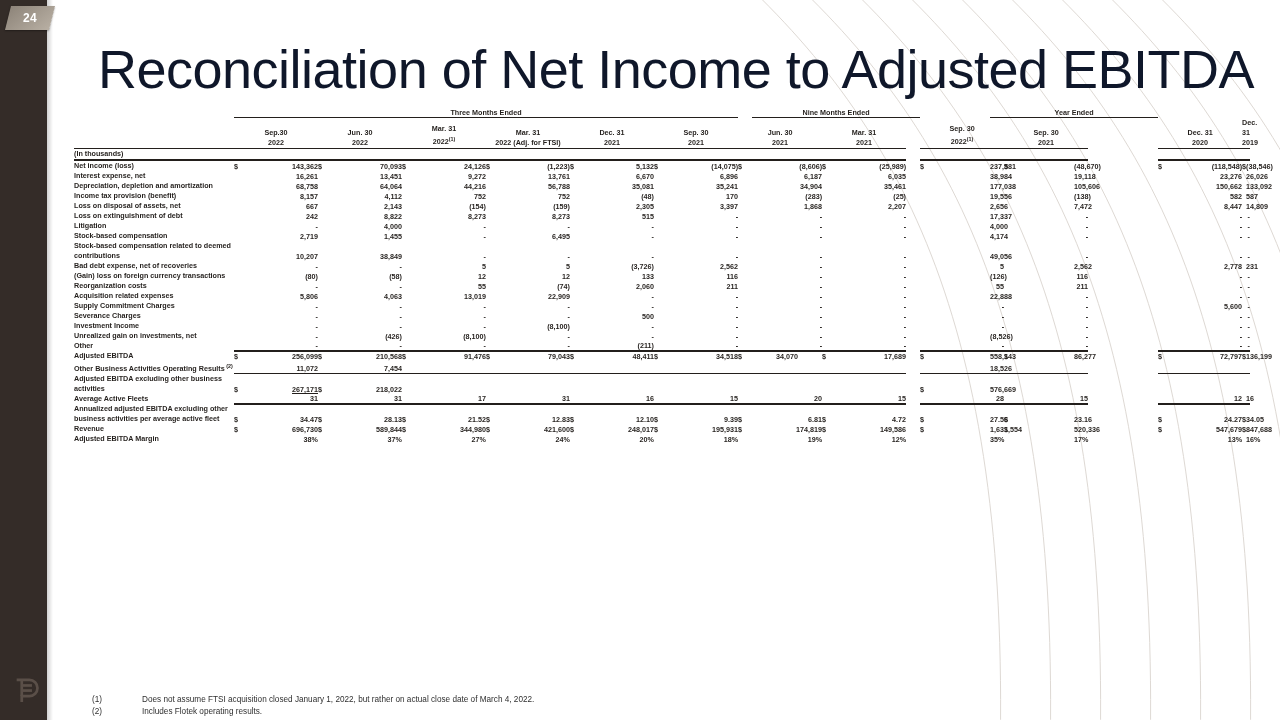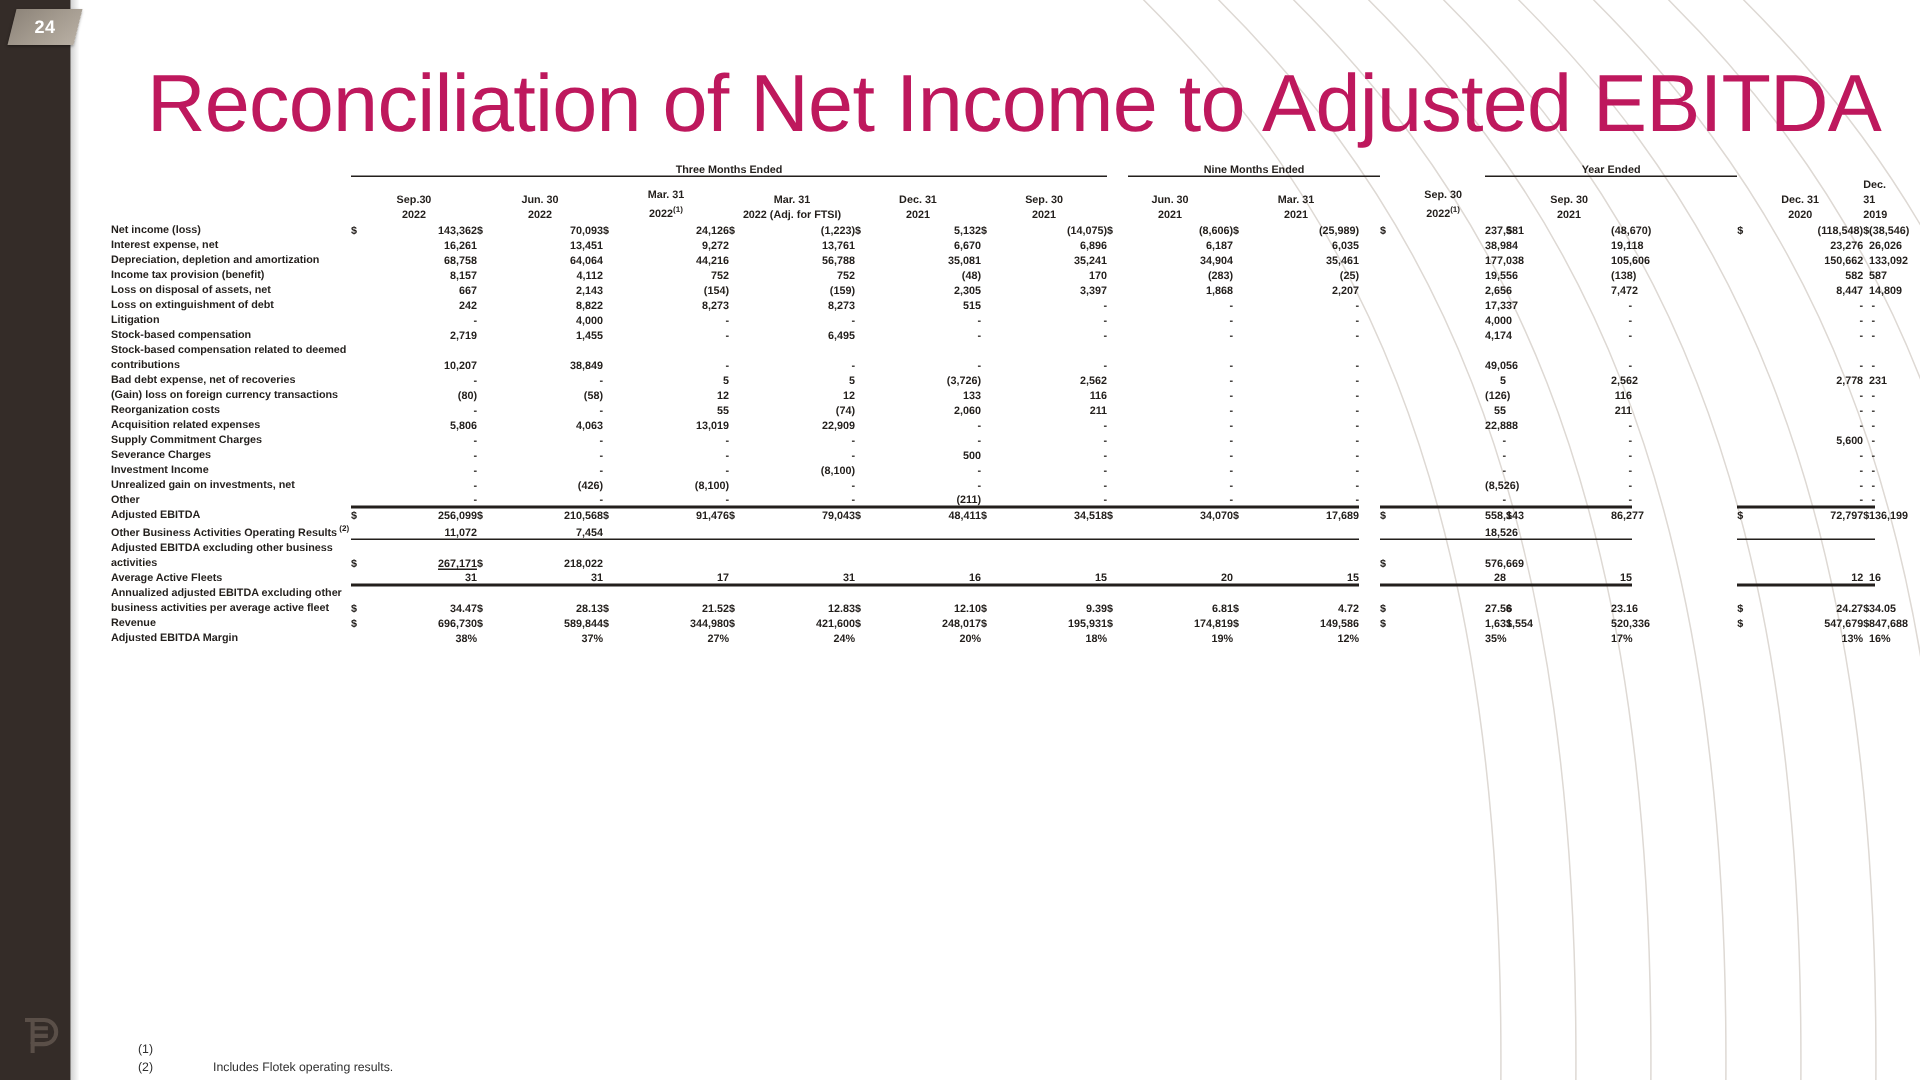--- a/index.html
+++ b/index.html
@@ -33,21 +33,21 @@
   .page-badge span{
     transform:skewX(14deg);
     color:#fff;font-size:12px;font-weight:bold;letter-spacing:.3px;
   }
   .logo{position:absolute;left:9px;bottom:12px;width:34px;height:34px;z-index:4;}
 
   
   .title{
     position:absolute;left:98px;top:38px;z-index:2;
     font-size:54px;line-height:62px;font-weight:400;
-    color:#be185d;letter-spacing:-0.5px;white-space:nowrap;
+    color:#0f172a;letter-spacing:-0.5px;white-space:nowrap;
   }
 
   
   .table-wrap{position:absolute;left:74px;top:108px;width:1176px;z-index:2;}
   table.fin{border-collapse:collapse;width:1176px;table-layout:fixed;font-size:7.2px;}
   table.fin td{padding:0;vertical-align:bottom;font-size:7.2px;}
 
   col.c-label{width:160px;}
   col.c-cur{width:14px;}
   col.c-num{width:70px;}
@@ -204,20 +204,37 @@
             <td class="hdr" colspan="2">
               <div>Dec. 31</div>
               <div>2020</div>
             </td>
             <td class="hdr" colspan="2">
               <div>Dec. 31</div>
               <div>2019</div>
             </td>
           </tr>
 
+        <tr id="unitsrow">
+            <td class="lbl" style="border-bottom: 2.2px solid rgb(35, 31, 28); border-top: 1.1px solid rgb(35, 31, 28);">(In thousands)</td>
+            <td colspan="2" style="border-bottom: 2.2px solid rgb(35, 31, 28); border-top: 1.1px solid rgb(35, 31, 28);"></td>
+            <td colspan="2" style="border-bottom: 2.2px solid rgb(35, 31, 28); border-top: 1.1px solid rgb(35, 31, 28);"></td>
+            <td colspan="2" style="border-bottom: 2.2px solid rgb(35, 31, 28); border-top: 1.1px solid rgb(35, 31, 28);"></td>
+            <td colspan="2" style="border-bottom: 2.2px solid rgb(35, 31, 28); border-top: 1.1px solid rgb(35, 31, 28);"></td>
+            <td colspan="2" style="border-bottom: 2.2px solid rgb(35, 31, 28); border-top: 1.1px solid rgb(35, 31, 28);"></td>
+            <td colspan="2" style="border-bottom: 2.2px solid rgb(35, 31, 28); border-top: 1.1px solid rgb(35, 31, 28);"></td>
+            <td colspan="2" style="border-bottom: 2.2px solid rgb(35, 31, 28); border-top: 1.1px solid rgb(35, 31, 28);"></td>
+            <td colspan="2" style="border-bottom: 2.2px solid rgb(35, 31, 28); border-top: 1.1px solid rgb(35, 31, 28);"></td>
+            <td style="width: 6px;"></td>
+            <td colspan="2" style="border-bottom: 2.2px solid rgb(35, 31, 28); border-top: 1.1px solid rgb(35, 31, 28);"></td>
+            <td colspan="2" style="border-bottom: 2.2px solid rgb(35, 31, 28); border-top: 1.1px solid rgb(35, 31, 28);"></td>
+            <td style="width: 6px;"></td>
+            <td colspan="2" style="border-bottom: 2.2px solid rgb(35, 31, 28); border-top: 1.1px solid rgb(35, 31, 28);"></td>
+            <td colspan="2" style="border-bottom: 2.2px solid rgb(35, 31, 28); border-top: 1.1px solid rgb(35, 31, 28);"></td>
+          </tr>
 
       <tr>
             <td class="lbl">Net income (loss)</td>
             <td class="cur">$</td>
             <td class="num">143,362</td>
             <td class="cur">$</td>
             <td class="num">70,093</td>
             <td class="cur">$</td>
             <td class="num">24,126</td>
             <td class="cur">$</td>
@@ -742,21 +759,21 @@
             <td class="num" style="border-top: 2.2px solid rgb(35, 31, 28);">210,568</td>
             <td class="cur" style="border-top: 2.2px solid rgb(35, 31, 28);">$</td>
             <td class="num" style="border-top: 2.2px solid rgb(35, 31, 28);">91,476</td>
             <td class="cur" style="border-top: 2.2px solid rgb(35, 31, 28);">$</td>
             <td class="num" style="border-top: 2.2px solid rgb(35, 31, 28);">79,043</td>
             <td class="cur" style="border-top: 2.2px solid rgb(35, 31, 28);">$</td>
             <td class="num" style="border-top: 2.2px solid rgb(35, 31, 28);">48,411</td>
             <td class="cur" style="border-top: 2.2px solid rgb(35, 31, 28);">$</td>
             <td class="num" style="border-top: 2.2px solid rgb(35, 31, 28);">34,518</td>
             <td class="cur" style="border-top: 2.2px solid rgb(35, 31, 28);">$</td>
-            <td class="num" style="border-top: 2.2px solid rgb(35, 31, 28);">34,070</td>
+            <td class="num" style="border-top: 2.2px solid rgb(35, 31, 28); text-align: center;">34,070</td>
             <td class="cur" style="border-top: 2.2px solid rgb(35, 31, 28);">$</td>
             <td class="num" style="border-top: 2.2px solid rgb(35, 31, 28); text-align: right;">17,689</td>
             <td style="width: 6px;"></td>
             <td class="cur" style="border-top: 2.2px solid rgb(35, 31, 28);">$</td>
             <td class="num" style="border-top: 2.2px solid rgb(35, 31, 28);">558,143</td>
             <td class="cur" style="border-top: 2.2px solid rgb(35, 31, 28);">$</td>
             <td class="num" style="border-top: 2.2px solid rgb(35, 31, 28);">86,277</td>
             <td style="width: 6px;"></td>
             <td class="cur" style="border-top: 2.2px solid rgb(35, 31, 28);">$</td>
             <td class="num" style="border-top: 2.2px solid rgb(35, 31, 28);">72,797</td>
@@ -937,20 +954,21 @@
             <td class="cur"></td>
             <td class="num">16%</td>
           </tr>
         </tbody>
     </table>
   </div>
 
   <div class="notes">
     <div class="row">
       <div class="n">(1)</div>
+      <div>Does not assume FTSI acquisition closed January 1, 2022, but rather on actual close date of March 4, 2022.</div>
     </div>
     <div class="row">
       <div class="n">(2)</div>
       <div>Includes Flotek operating results.</div>
     </div>
   </div>
 
 </div>
 
 </body></html>

